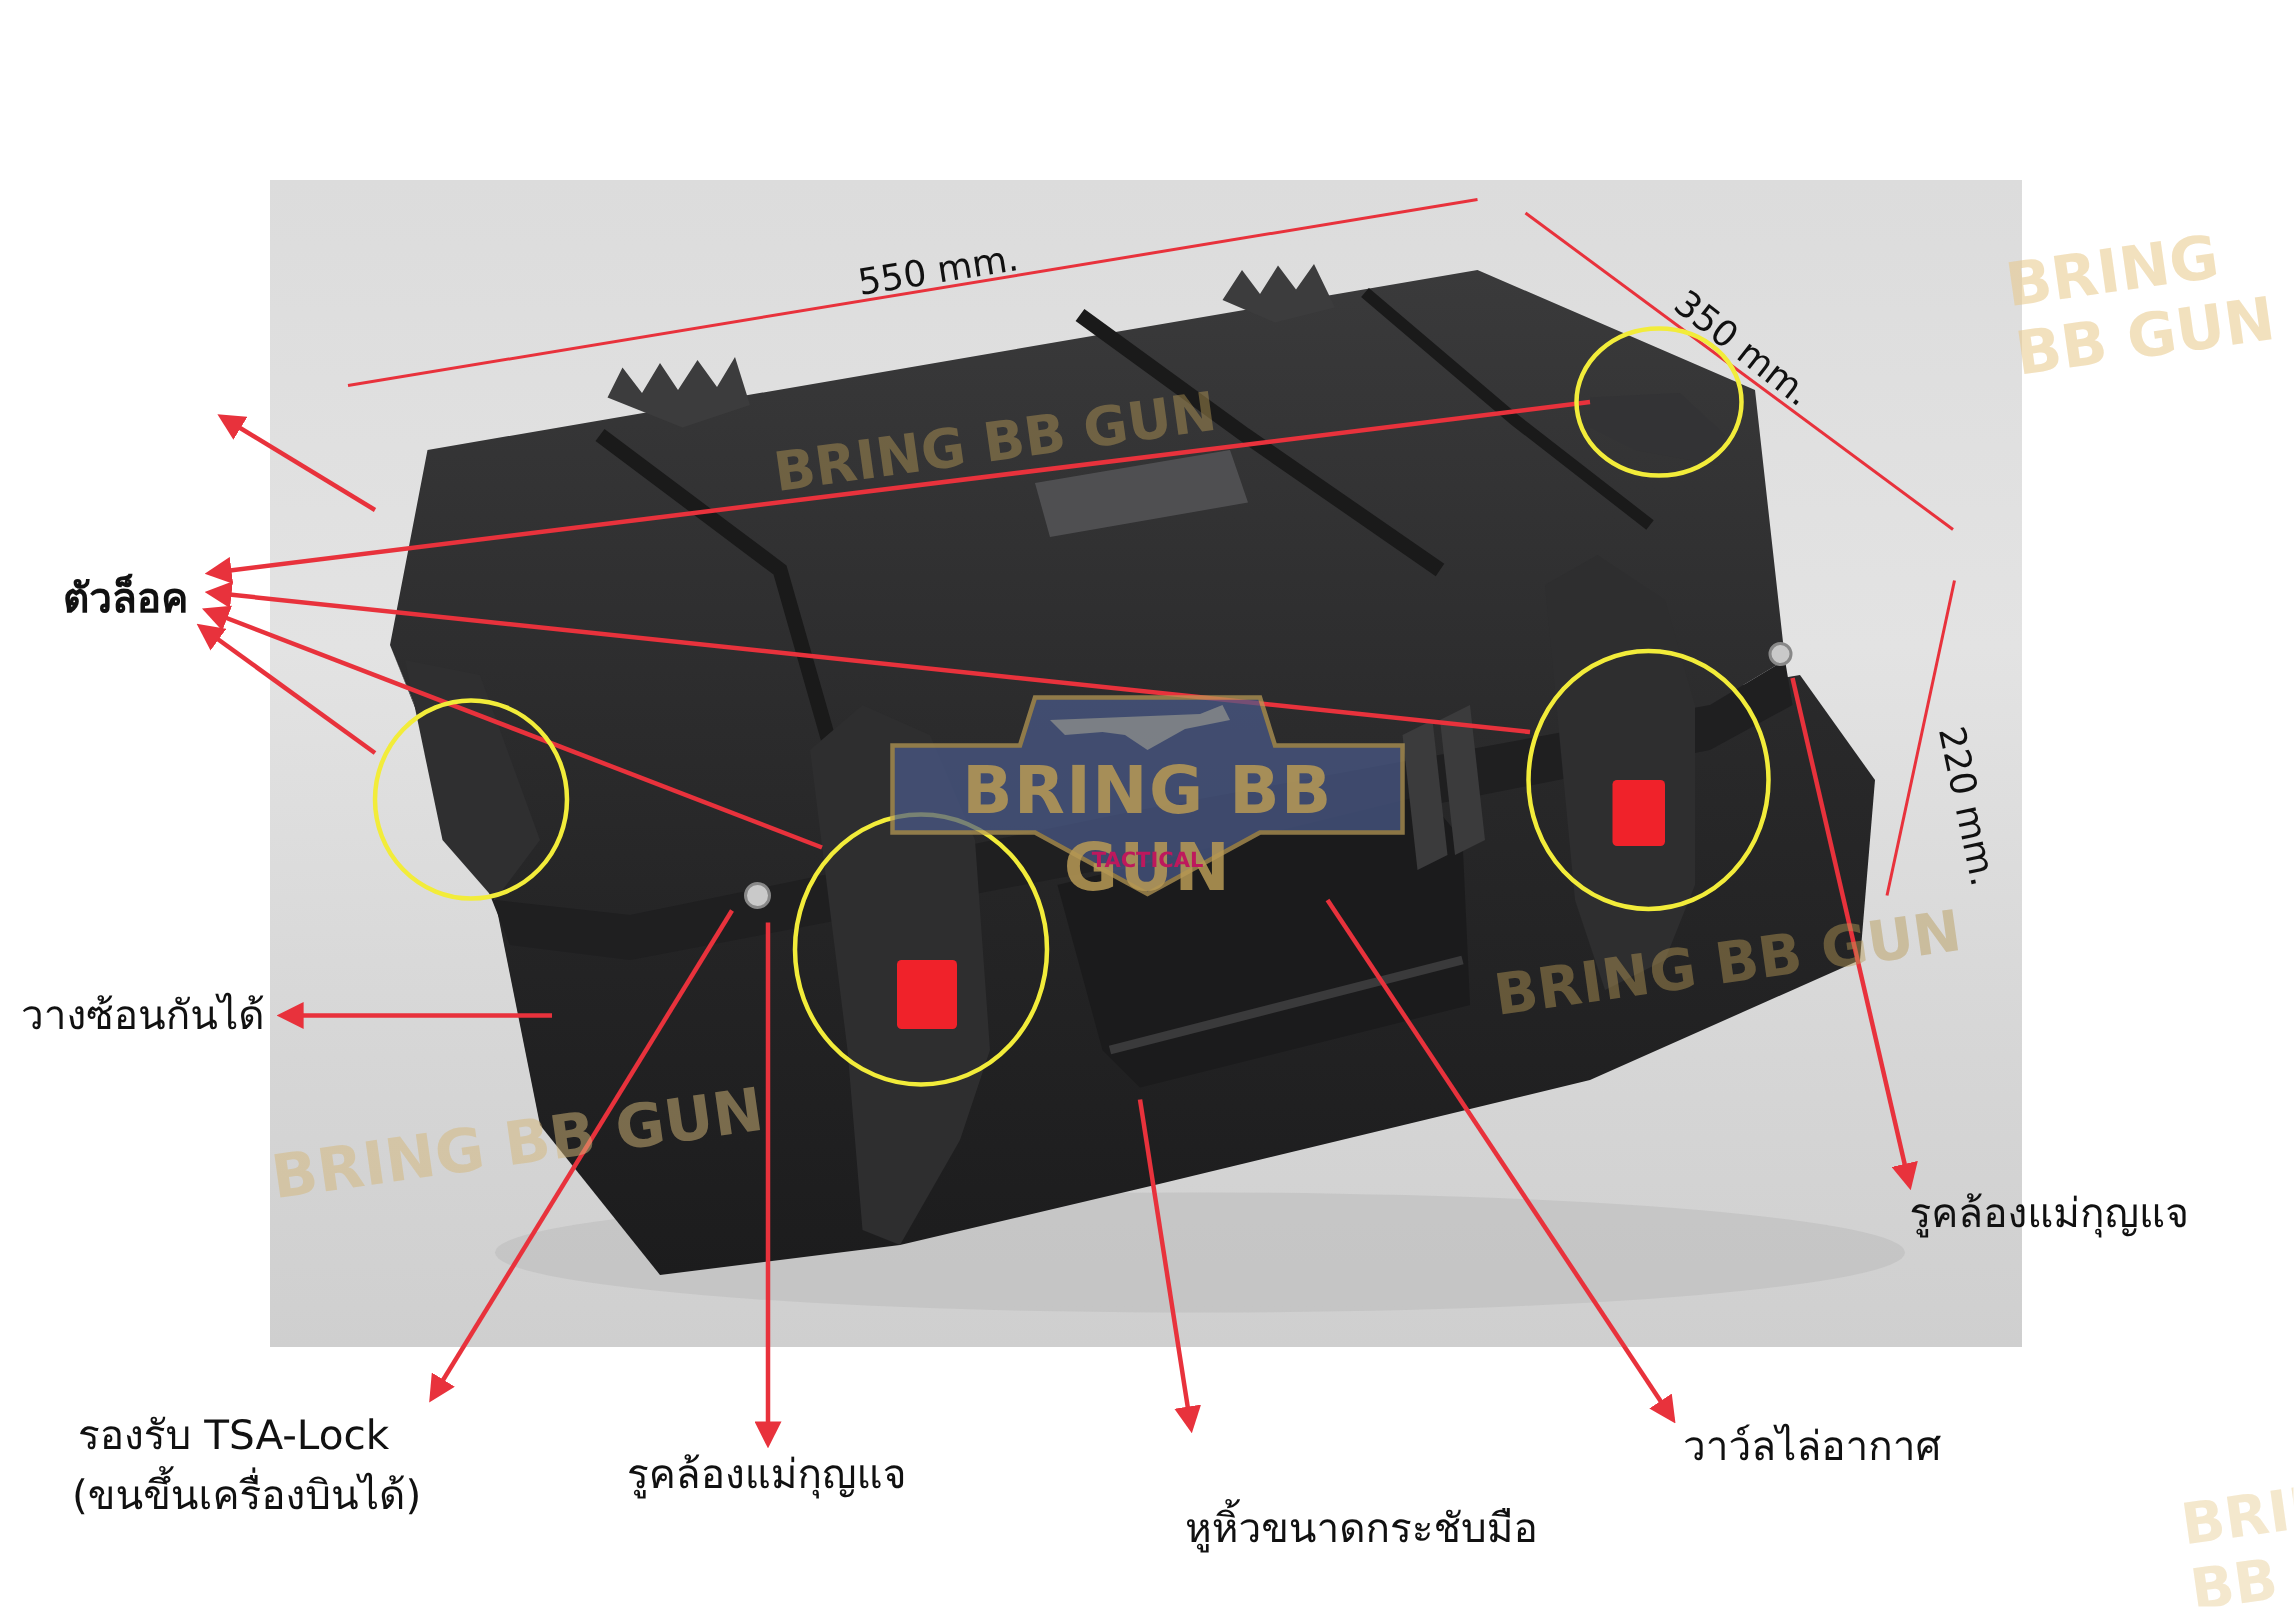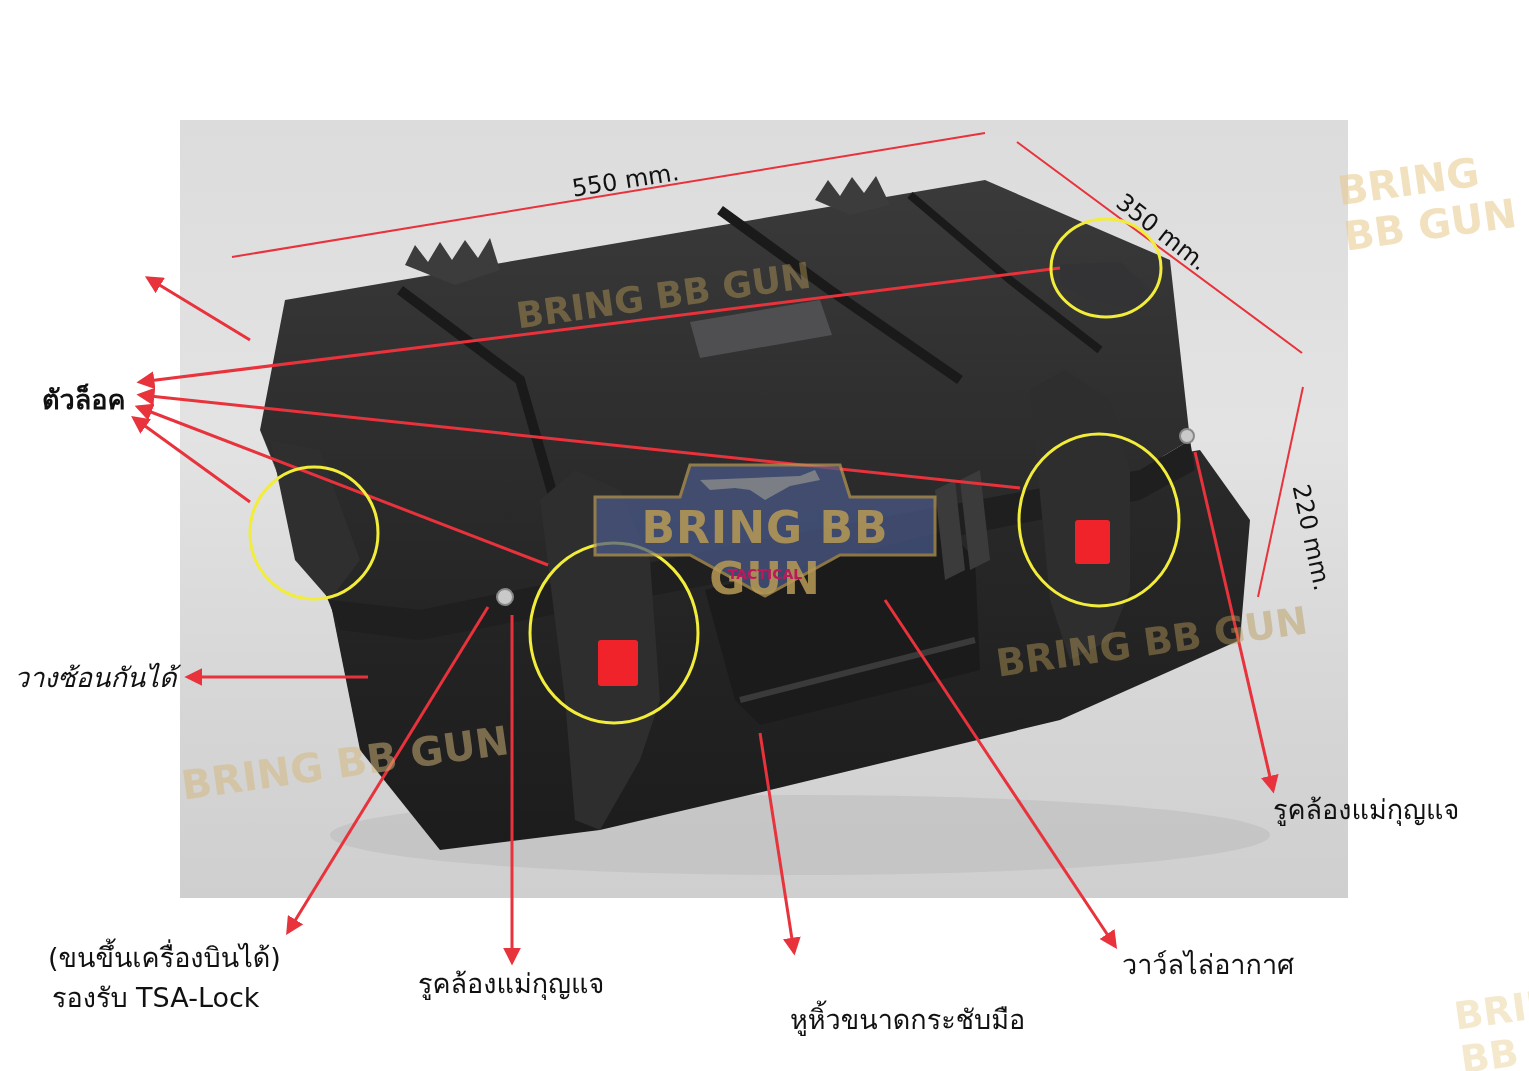--- a/index.html
+++ b/index.html
@@ -118,27 +118,27 @@
 
 <div class="dim" style="left:570px;top:175px;transform:rotate(-9deg);">550 mm.</div>
 <div class="dim" style="left:1128px;top:188px;transform:rotate(38deg);">350 mm.</div>
 <div class="dim" style="left:1314px;top:482px;transform:rotate(78deg);">220 mm.</div>
 
 <div class="label" style="left:8px;top:212px;">
 </div>
 
 <div class="label" style="left:42px;top:380px;font-weight:bold;">ตัวล็อค</div>
 
-<div class="label" style="left:10px;top:658px;font-style:italic;">
+<div class="label" style="left:10px;top:658px;">
   <div style="padding-left:4px;">วางซ้อนกันได้</div>
 </div>
 
 <div class="label" style="left:48px;top:938px;">
+  <div style="padding-left:4px;">รองรับ TSA-Lock</div>
   <div>(ขนขึ้นเครื่องบินได้)</div>
-  <div style="padding-left:4px;">รองรับ TSA-Lock</div>
 </div>
 
 <div class="label" style="left:418px;top:964px;">รูคล้องแม่กุญแจ</div>
 
 <div class="label" style="left:790px;top:955px;margin-top:45px;">หูหิ้วขนาดกระชับมือ</div>
 
 <div class="label" style="left:1122px;top:945px;text-align:right;">วาว์ลไล่อากาศ</div>
 
 <div class="label" style="left:1273px;top:790px;">รูคล้องแม่กุญแจ</div>
 

